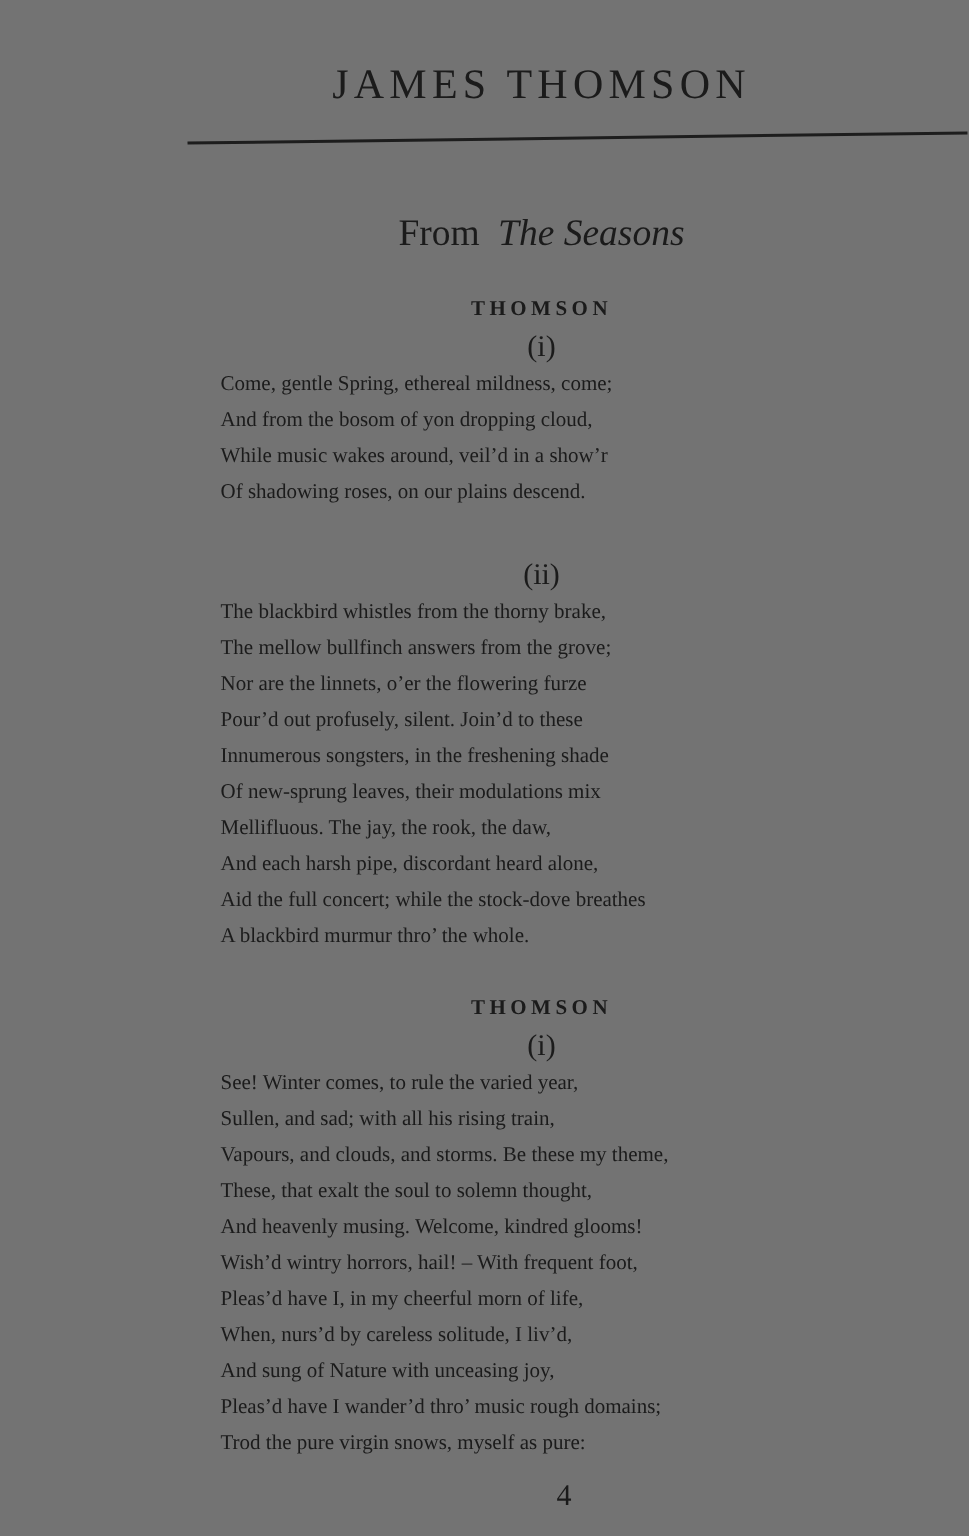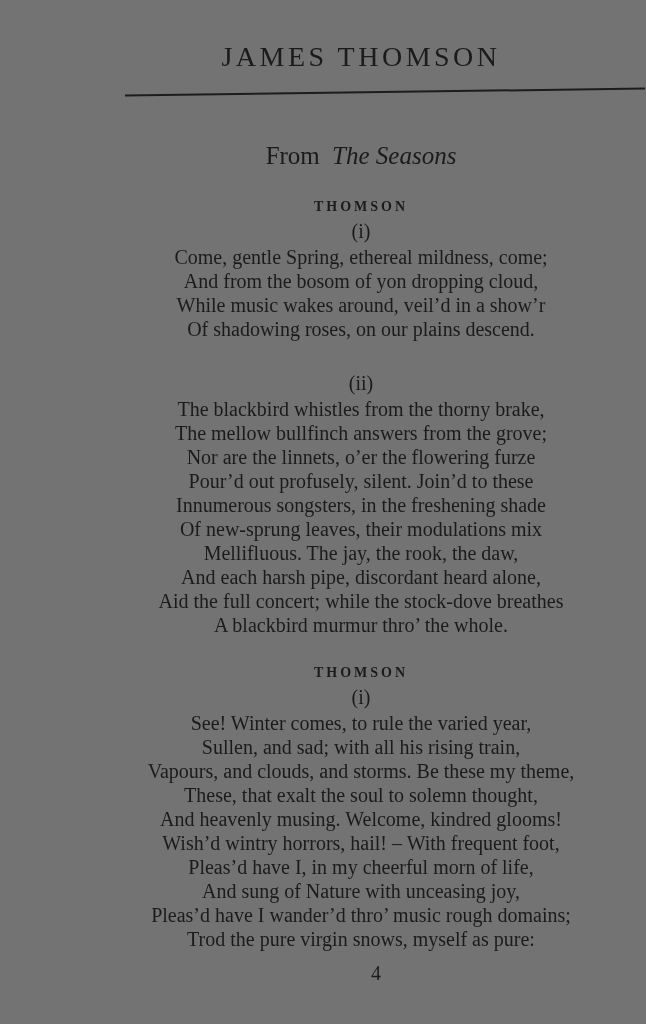--- a/index.html
+++ b/index.html
@@ -65,23 +65,23 @@
   .stanza { margin-top: 0; }
   .stanza + .stanza { margin-top: 30px; }
   .stanza-number {
     margin: 4px 0 2px 0;
     font-size: 20px;
     text-align: center;
     line-height: 24px;
   }
   .poem-lines { margin-top: 2px; }
   .poem-line {
-    font-size: 20px;
+    font-size: 14px;
     line-height: 24px;
-    text-align: center;
+    text-align: left;
     white-space: nowrap;
   }
   .page-number {
     margin-top: 10px;
     padding-left: 30px;
     font-size: 20px;
     text-align: center;
     line-height: 24px;
   }
 </style>
@@ -134,20 +134,21 @@
       <div class="stanza">
         <div class="stanza-number">(i)</div>
         <div class="poem-lines">
             <div class="poem-line">See! Winter comes, to rule the varied year,</div>
             <div class="poem-line">Sullen, and sad; with all his rising train,</div>
             <div class="poem-line">Vapours, and clouds, and storms. Be these my theme,</div>
             <div class="poem-line">These, that exalt the soul to solemn thought,</div>
             <div class="poem-line">And heavenly musing. Welcome, kindred glooms!</div>
             <div class="poem-line">Wish’d wintry horrors, hail! – With frequent foot,</div>
             <div class="poem-line">Pleas’d have I, in my cheerful morn of life,</div>
+            <div class="poem-line">When, nurs’d by careless solitude, I liv’d,</div>
             <div class="poem-line">And sung of Nature with unceasing joy,</div>
             <div class="poem-line">Pleas’d have I wander’d thro’ music rough domains;</div>
             <div class="poem-line">Trod the pure virgin snows, myself as pure:</div>
           </div>
       </div>
     </section>
 
     <div class="page-number">4</div>
 
   </div>

